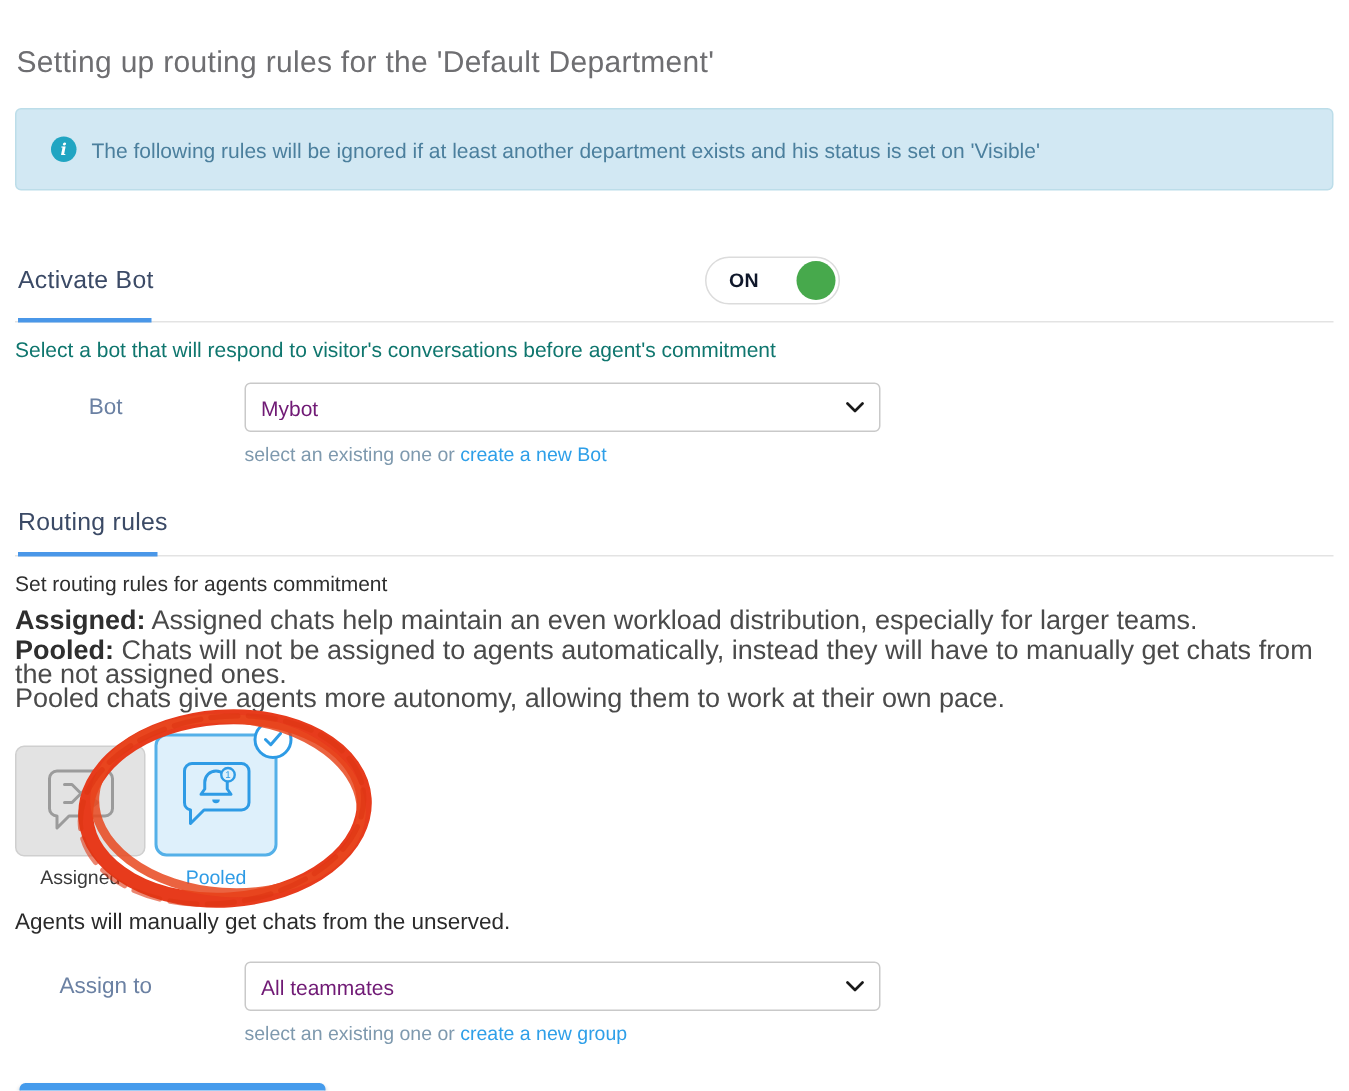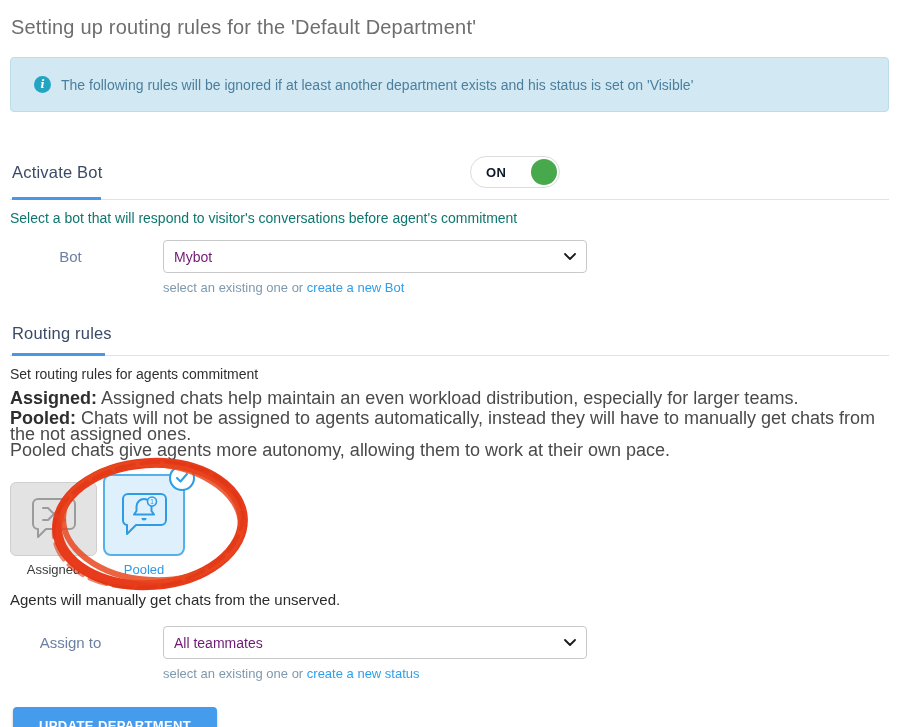--- a/index.html
+++ b/index.html
@@ -5,21 +5,21 @@
   html,body{margin:0;padding:0;}
   body{
     width:899px;height:727px;background:#ffffff;
     font-family:"Liberation Sans", sans-serif;color:#333;
     position:relative;overflow:hidden;
   }
   .content{padding:0 10px;}
 
   
   .page-title{
-    margin:1px;padding-top:15px;margin-left:1px;
+    margin:16px;padding-top:15px;margin-left:1px;
     font-size:20px;font-weight:400;color:#6e6e71;letter-spacing:.2px;
   }
 
   
   .banner{
     margin-top:18px;height:55px;
     background:#d2e8f3;border:1px solid #bcdde9;border-radius:4px;
     display:flex;align-items:center;gap:10px;padding:0 20px 0 23px;
     box-sizing:border-box;
   }
@@ -231,20 +231,20 @@
     <div class="select-wrap">
       <select>
         <option>All teammates</option>
       </select>
       <svg class="chevron" width="12" height="8" viewBox="0 0 12 8">
         <polyline points="1,1 6,6 11,1" fill="none" stroke="#1a1a1a" stroke-width="1.8" stroke-linecap="round" stroke-linejoin="round"></polyline>
       </svg>
     </div>
   </div>
   <div class="helper">
-    <span>select an existing one or </span><a>create a new status</a>
+    <span>select an existing one or </span><a>create a new group</a>
   </div>
 
   <button class="primary-btn">UPDATE DEPARTMENT</button>
 
   
 
 </div>
 
 </body></html>

